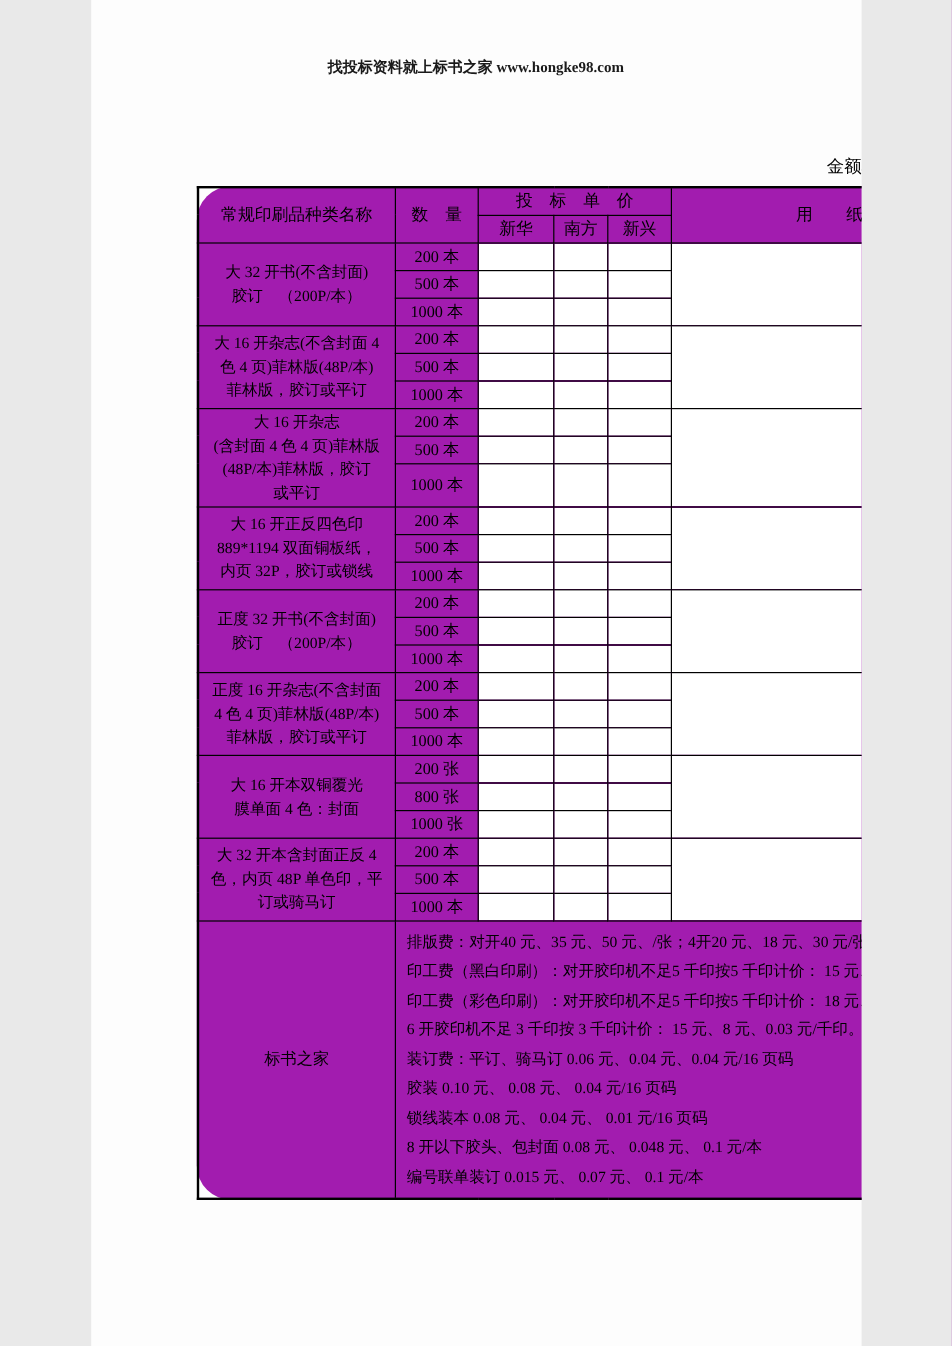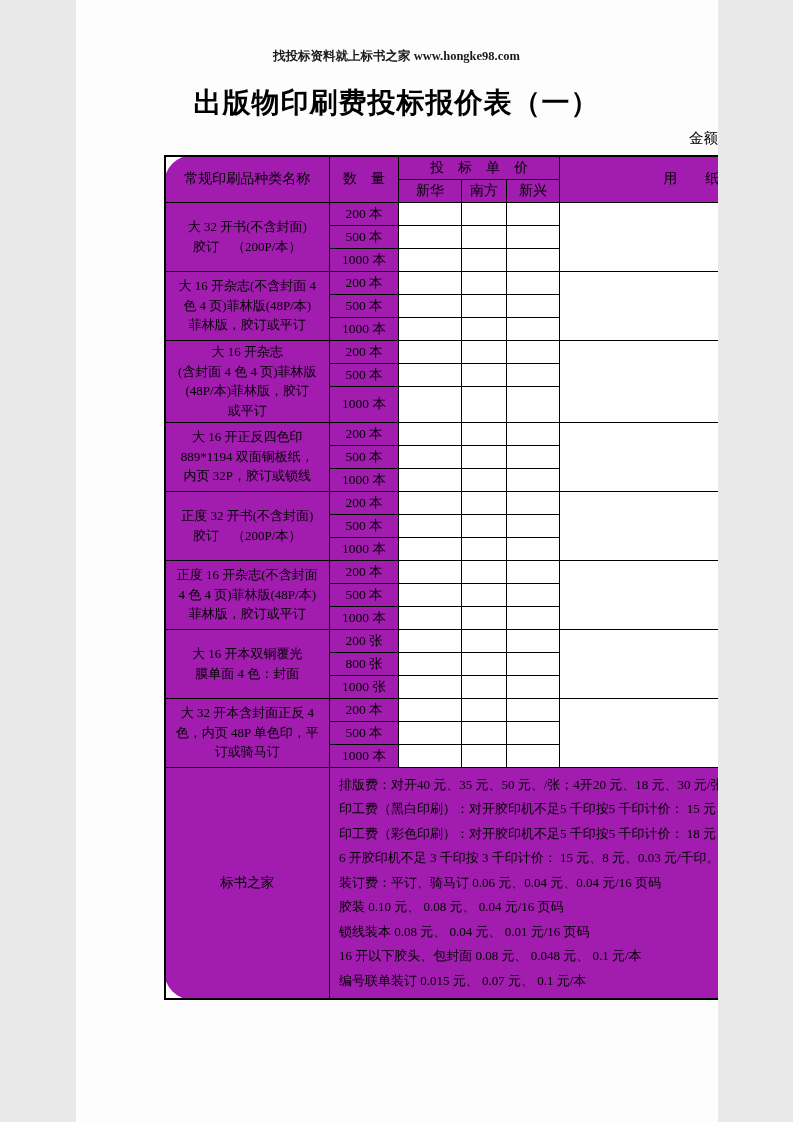--- a/index.html
+++ b/index.html
@@ -71,21 +71,20 @@
   .footer-brand { font-size: 25px; font-weight: bold; letter-spacing: 4px; line-height: 1.1; }
   .footer-url { font-size: 12.5px; letter-spacing: 2px; margin-top: 1px; }
 </style>
 </head>
 <body>
 
 <div class="page">
 
   <div class="watermark-top">找投标资料就上标书之家 www.hongke98.com</div>
 
-  <div class="doc-title">出版物印刷费投标报价表（一）</div>
 
   <div class="unit-note">金额单位:元</div>
 
   <table class="price-table">
     <colgroup>
       <col style="width:165px">
         <col style="width:69px">
         <col style="width:63px">
       <col style="width:45px">
         <col style="width:53px">
@@ -291,21 +290,21 @@
       <tr>
         <td class="other-label-cell">标书之家</td>
         <td class="notes-cell" colspan="5">
           <div class="note-line"><span>排版费：对开</span><span class="u">40</span><span> 元、</span><span class="u">35</span><span> 元、</span><span class="u">50</span><span> 元、/张；4开</span><span class="u">20</span><span> 元、</span><span class="u">18</span><span> 元、</span><span class="u">30</span><span> 元/张；8开</span><span class="u">10</span><span> 元、</span><span class="u">10</span><span> 元、</span></div>
           <div class="note-line"><span>印工费（黑白印刷）：对开胶印机不足5 千印按5 千印计价：  15 元、10 元、8 元、/千印；</span></div>
           <div class="note-line"><span>印工费（彩色印刷）：对开胶印机不足5 千印按5 千印计价： </span><span class="u"> 18 </span><span>元、</span><span class="u">15</span><span> 元、</span><span class="u">8</span><span> 元、/千印；</span></div>
           <div class="note-line"><span>6 开胶印机不足 3 千印按 3 千印计价： </span><span class="u"> 15 </span><span> 元、</span><span class="u">8</span><span> 元、</span><span class="u">0.03</span><span> 元/千印。</span></div>
           <div class="note-line"><span>装订费：平订、骑马订 </span><span class="u">0.06</span><span> 元、</span><span class="u">0.04</span><span> 元、</span><span class="u">0.04</span><span> 元/16 页码</span></div>
           <div class="note-line"><span>胶装 </span><span class="u"> 0.10 </span><span>元、</span><span class="u"> 0.08 </span><span> 元、</span><span class="u"> 0.04 </span><span> 元/16 页码</span></div>
           <div class="note-line"><span>锁线装本</span><span class="u"> 0.08 </span><span>元、</span><span class="u"> 0.04 </span><span> 元、</span><span class="u"> 0.01 </span><span> 元/16 页码</span></div>
-          <div class="note-line"><span>16 开以下胶头、包封面</span><span class="u"> 0.08 </span><span>元、</span><span class="u"> 0.048 </span><span> 元、</span><span class="u"> 0.1 </span><span> 元/本</span></div>
+          <div class="note-line"><span>8 开以下胶头、包封面</span><span class="u"> 0.08 </span><span>元、</span><span class="u"> 0.048 </span><span> 元、</span><span class="u"> 0.1 </span><span> 元/本</span></div>
           <div class="note-line"><span>编号联单装订</span><span class="u"> 0.015 </span><span>元、</span><span class="u"> 0.07 </span><span> 元、</span><span class="u"> 0.1 </span><span> 元/本</span></div>
         </td>
       </tr>
 
     </tbody>
   </table>
 
 
 </div>
 

